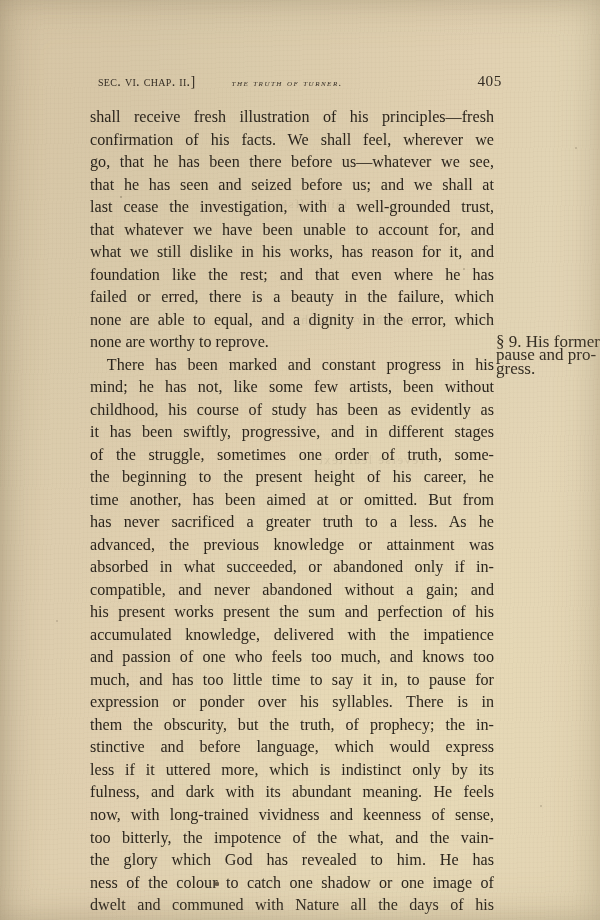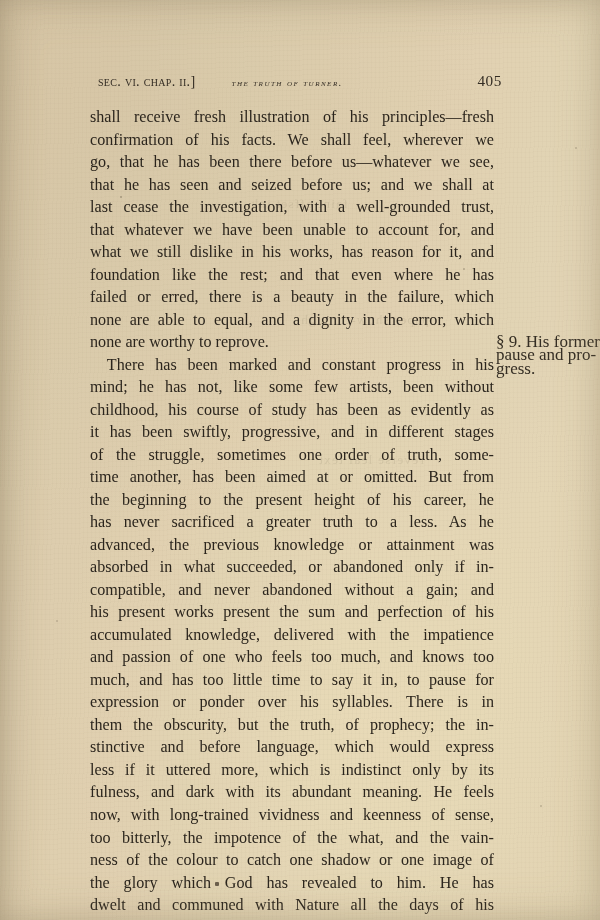--- a/index.html
+++ b/index.html
@@ -190,39 +190,39 @@
           <span class="ln j">failed or erred, there is a beauty in the failure, which</span>
           <span class="ln j">none are able to equal, and a dignity in the error, which</span>
           <span class="ln">none are worthy to reprove.</span>
         </div>
       <div id="para-2">
           <span class="ln j" style="text-indent: 16.8px;">There has been marked and constant progress in his</span>
           <span class="ln j">mind; he has not, like some few artists, been without</span>
           <span class="ln j">childhood, his course of study has been as evidently as</span>
           <span class="ln j">it has been swiftly, progressive, and in different stages</span>
           <span class="ln j">of the struggle, sometimes one order of truth, some-</span>
+          <span class="ln j">the beginning to the present height of his career, he</span>
           <span class="ln j">time another, has been aimed at or omitted.  But from</span>
-          <span class="ln j">the beginning to the present height of his career, he</span>
           <span class="ln j">has never sacrificed a greater truth to a less.  As he</span>
           <span class="ln j">advanced, the previous knowledge or attainment was</span>
           <span class="ln j">absorbed in what succeeded, or abandoned only if in-</span>
           <span class="ln j">compatible, and never abandoned without a gain; and</span>
           <span class="ln j">his present works present the sum and perfection of his</span>
           <span class="ln j">accumulated knowledge, delivered with the impatience</span>
           <span class="ln j">and passion of one who feels too much, and knows too</span>
           <span class="ln j">much, and has too little time to say it in, to pause for</span>
           <span class="ln j">expression or ponder over his syllables.  There is in</span>
           <span class="ln j">them the obscurity, but the truth, of prophecy; the in-</span>
           <span class="ln j">stinctive and before language, which would express</span>
           <span class="ln j">less if it uttered more, which is indistinct only by its</span>
           <span class="ln j">fulness, and dark with its abundant meaning.  He feels</span>
           <span class="ln j">now, with long-trained vividness and keenness of sense,</span>
           <span class="ln j">too bitterly, the impotence of the what, and the vain-</span>
+          <span class="ln j">the glory which God has revealed to him.  He has</span>
           <span class="ln j">ness of the colour to catch one shadow or one image of</span>
-          <span class="ln j">the glory which God has revealed to him.  He has</span>
           <span class="ln j">dwelt and communed with Nature all the days of his</span>
           <span class="ln">life; he knows her now too well, he cannot palter over</span>
         </div>
     </div>
 
     <div class="marginal" id="note-9">
         <div class="sec-sign">§ 9. His former</div>
         <div class="sec-sign">pause and pro-</div>
         <div class="sec-sign">gress.</div>
       </div>

